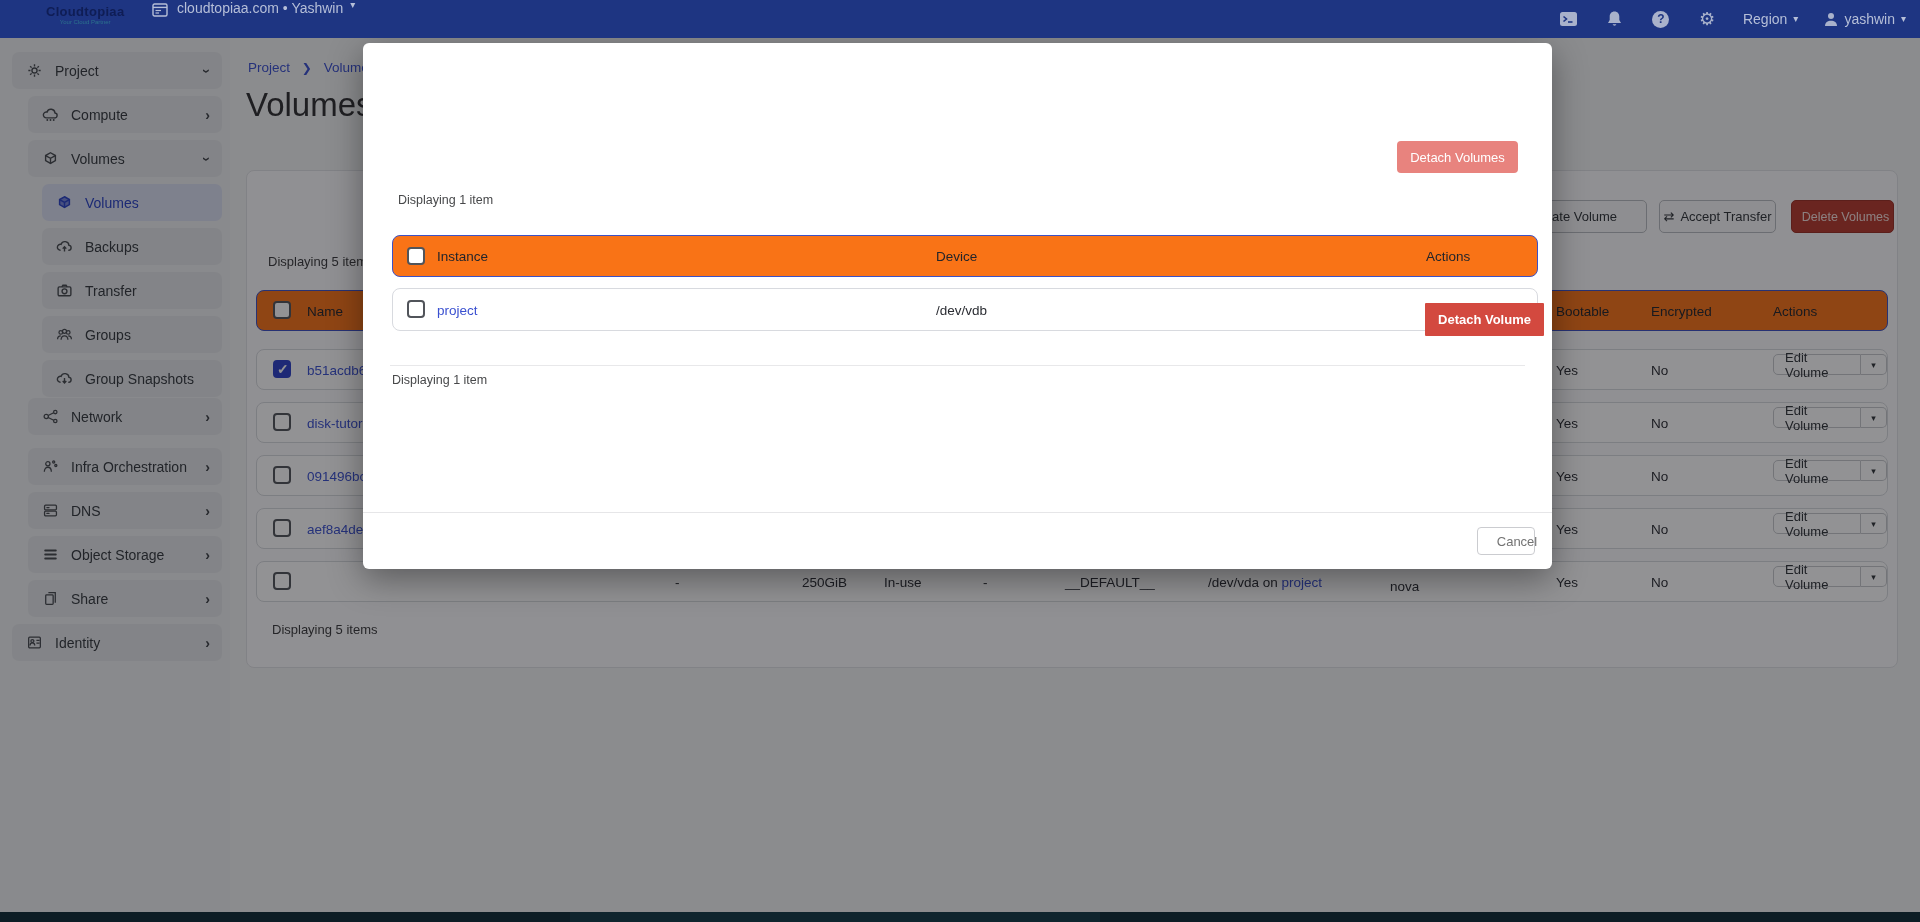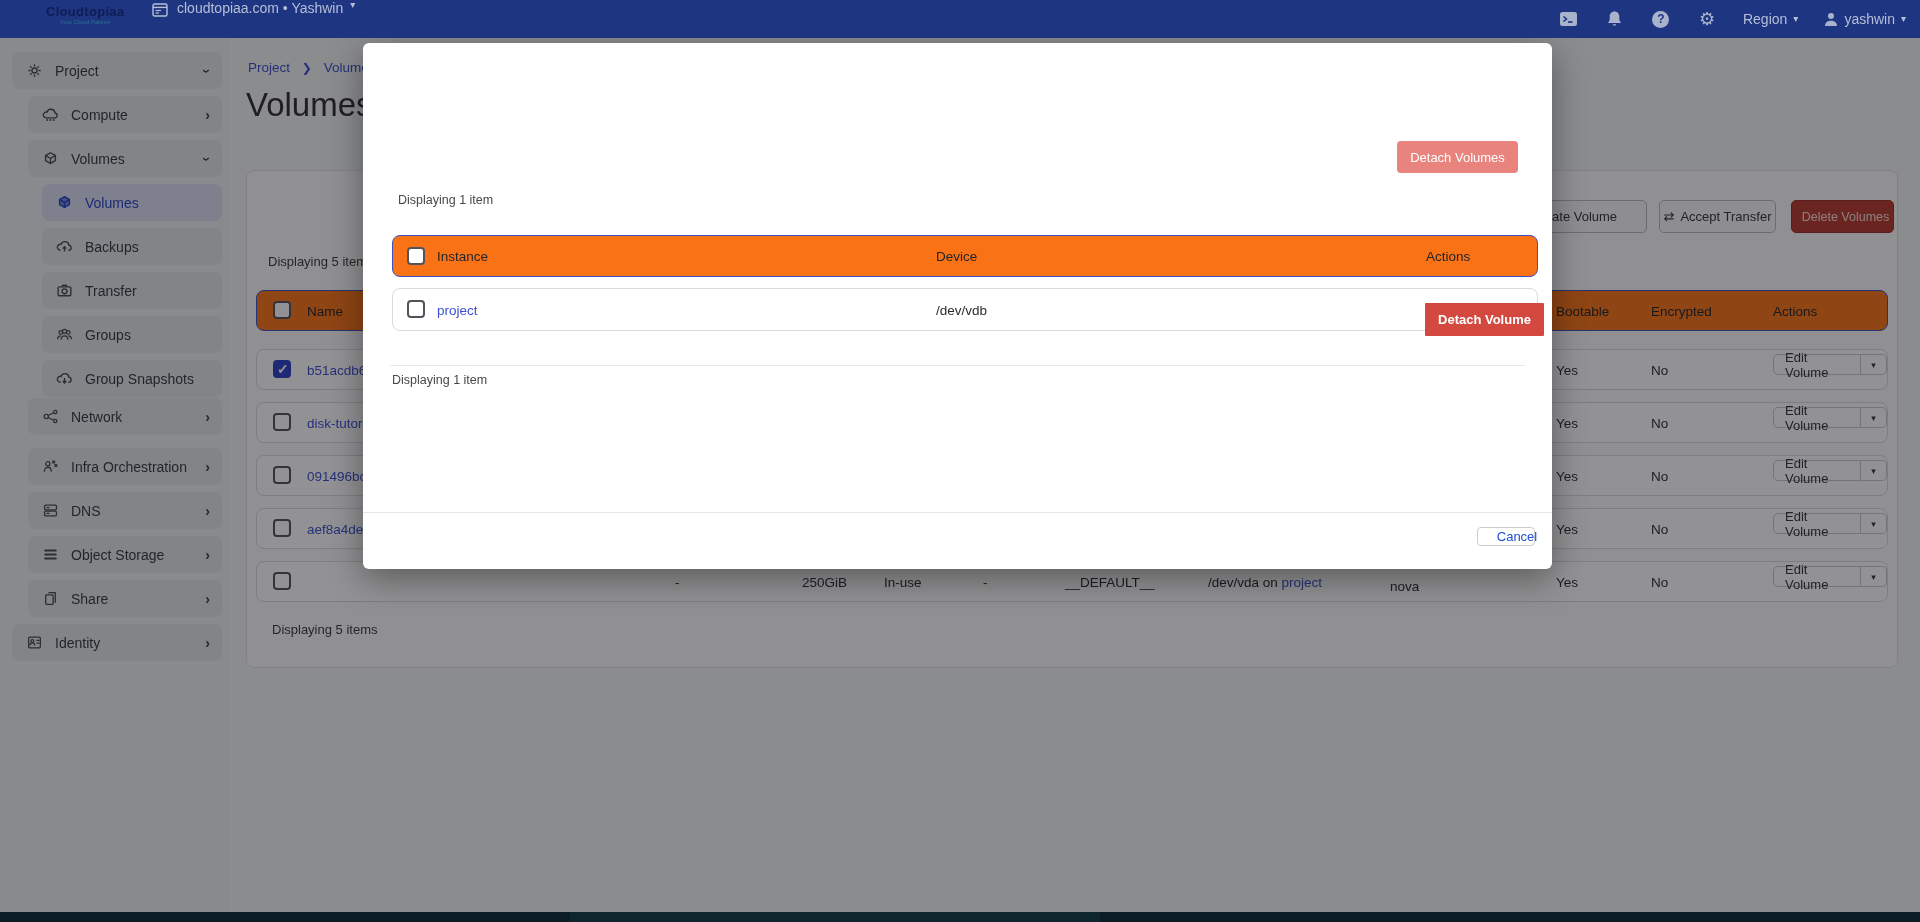--- a/index.html
+++ b/index.html
@@ -62,21 +62,21 @@
   
   #backdrop{position:absolute;left:0;top:38px;width:1920px;height:884px;background:rgba(13,13,18,0.45);z-index:10;}
   #modal{position:absolute;left:363px;top:43px;width:1189px;height:526px;background:#fff;border-radius:6px;box-shadow:0 10px 34px rgba(0,0,0,.38);z-index:20;}
   .modal-header{position:absolute;left:0;top:0;width:100%;height:49px;border-bottom:1px solid #e6e6e8;}
   .modal-title{position:absolute;left:20px;top:11px;font-size:21px;color:#3f3f41;}
   .modal-close{position:absolute;right:16px;top:11px;font-size:19px;color:#8a8a8e;cursor:pointer;}
   .detach-volumes-btn{position:absolute;right:34px;top:98px;width:121px;height:32px;background:#e8837e;border:none;border-radius:4px;color:#fff;font-size:13px;display:flex;align-items:center;justify-content:center;cursor:not-allowed;}
   .modal-count{position:absolute;font-size:12.5px;color:#47484a;}
   .m-divider{position:absolute;left:27px;right:27px;height:1px;background:#e8e8ea;}
   .modal-footer-line{position:absolute;left:0;top:469px;width:100%;height:1px;background:#e6e6e8;}
-  .cancel-btn{position:absolute;right:17px;top:484px;width:58px;height:19px;background:#fff;border:1px solid #cbccd0;border-radius:4px;font-size:13px;color:#1d4ed8;display:flex;align-items:center;justify-content:center;cursor:pointer;padding-left:28px;}
+  .cancel-btn{position:absolute;right:17px;top:484px;width:58px;height:28px;background:#fff;border:1px solid #cbccd0;border-radius:4px;font-size:13px;color:#737373;display:flex;align-items:center;justify-content:center;cursor:pointer;padding-left:28px;}
   .detach-one-btn{position:absolute;left:1016px;top:14px;width:119px;height:33px;background:#d3493f;border:none;border-radius:1px;color:#fff;font-size:13px;font-weight:bold;display:flex;align-items:center;justify-content:center;cursor:pointer;margin-left:16px;}
 
   
   #footer-bar{position:absolute;left:0;bottom:0;width:1920px;height:10px;background:#0d2a35;z-index:1;}
   #footer-bar .seg{position:absolute;top:0;height:10px;background:#123945;}
 
   svg{display:block;}
 </style>
 </head>
 <body>

